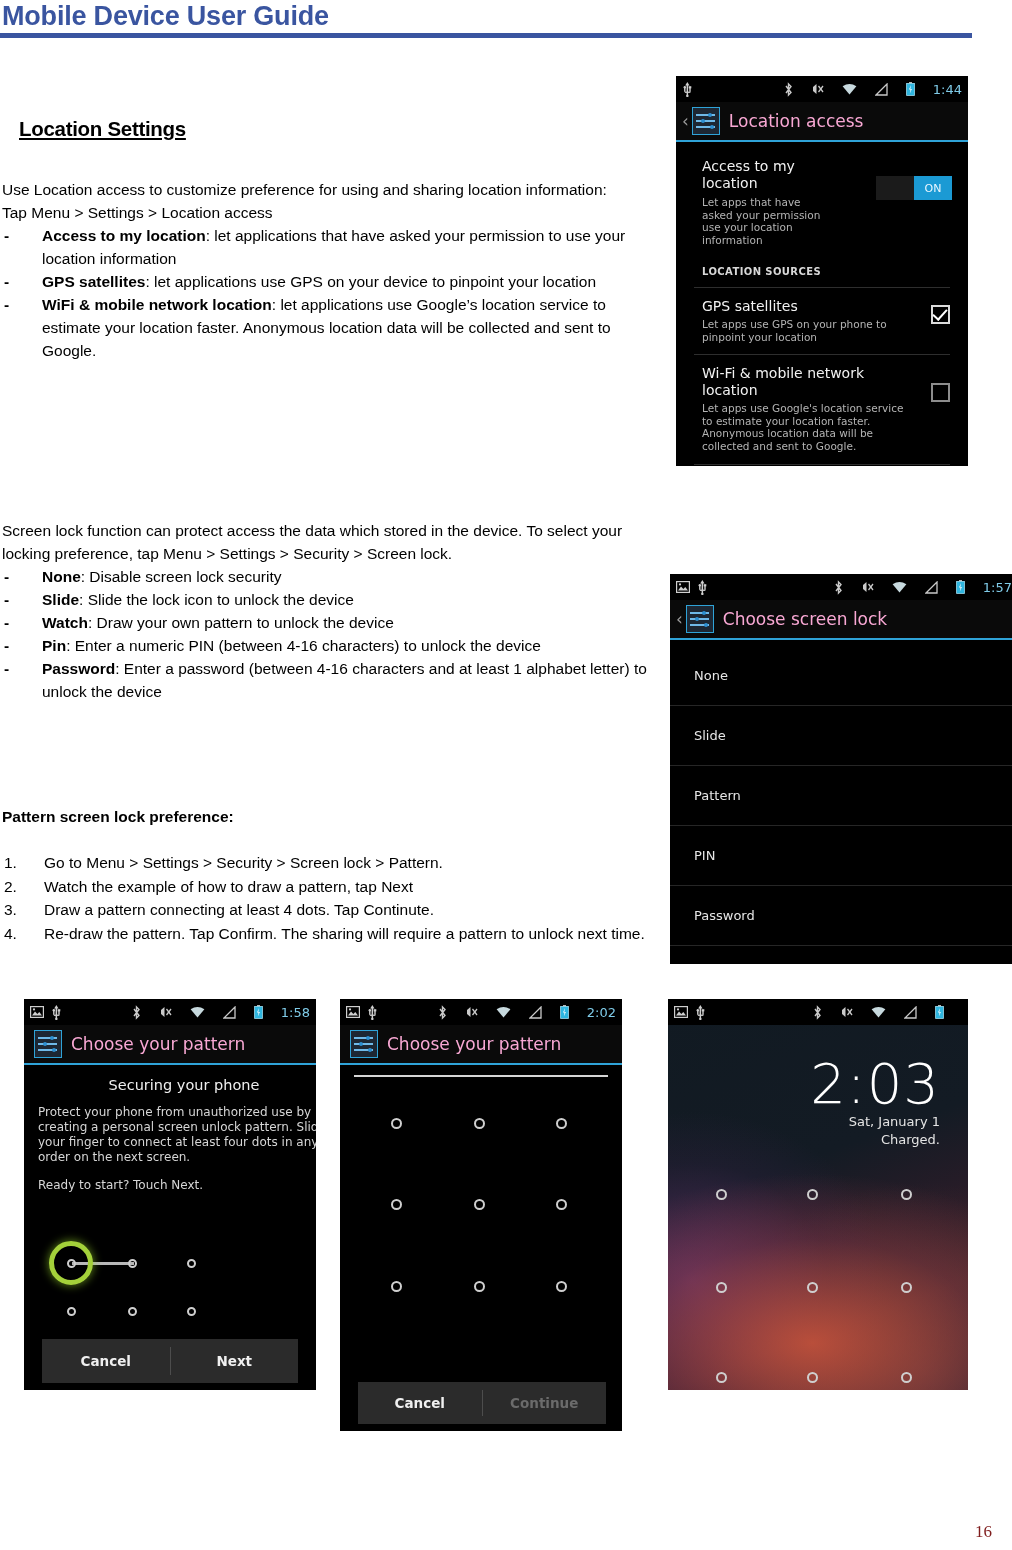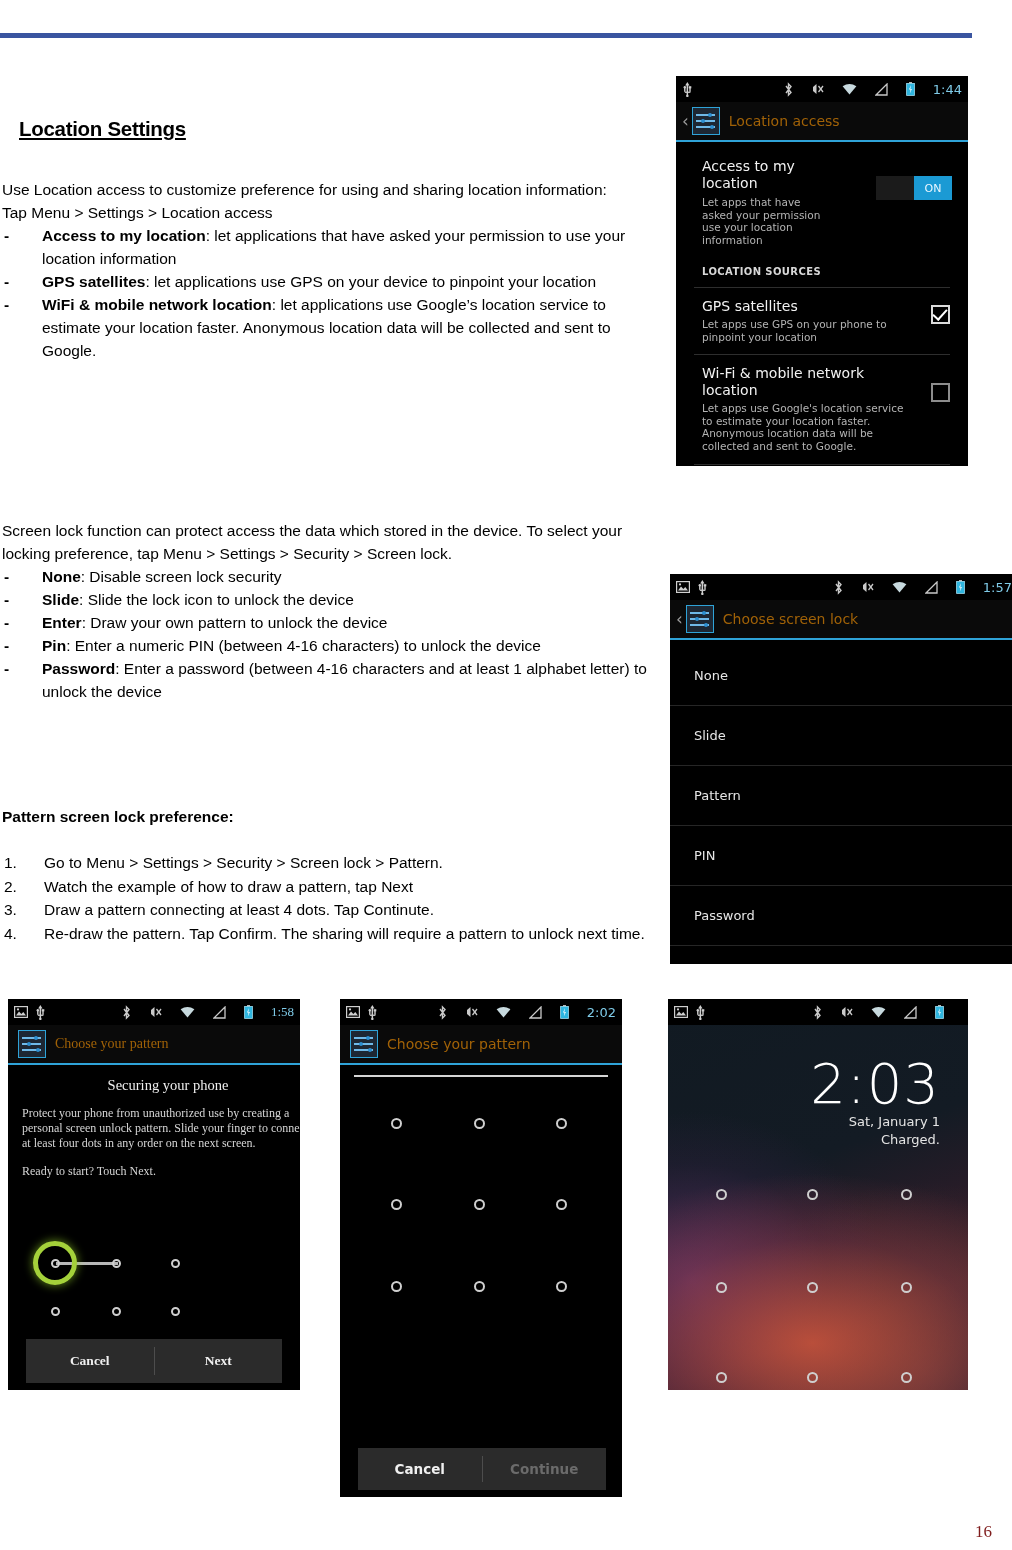--- a/index.html
+++ b/index.html
@@ -179,22 +179,22 @@
     position: absolute;
     width: 4px; height: 4px;
     border-radius: 50%;
     background: #2e8fd0;
     display: block;
   }
   .ab-icon u:nth-of-type(1) { top: 4.5px; left: 15px; }
   .ab-icon u:nth-of-type(2) { top: 10.5px; left: 8px; }
   .ab-icon u:nth-of-type(3) { top: 16.5px; left: 17px; }
   .ab-title {
-    font-size: 14px;
-    color: #a16207;
+    font-size: 17px;
+    color: #f9a8d4;
     white-space: nowrap;
   }
 
   .sheet { position: absolute; left: 0; width: 100%; }
 
   
   .loc-row { position: relative; box-sizing: border-box; }
   .loc-title { font-size: 14px; color: #f2f2f2; line-height: 17px; }
   .loc-sub { font-size: 10.5px; color: #b4b4b4; line-height: 12.5px; }
   .loc-section {
@@ -337,20 +337,21 @@
     bottom: 8px;
     font-family: "Liberation Serif", serif;
     font-size: 17px;
     color: #7f1d1d;
   }
 </style>
 </head>
 <body>
 
 <div class="doc-header">
+  <div class="doc-title">Mobile Device User Guide</div>
   <div class="header-rule"></div>
 </div>
 
 <div class="text-col" style="top:100px;">
   <div>
     <span class="sec-heading">Location Settings</span>
   </div>
   <div style="height:20px"></div>
   <p class="para">Use Location access to customize preference for using and sharing location information:</p>
   <p class="para">Tap Menu &gt; Settings &gt; Location access</p>
@@ -371,21 +372,21 @@
   <div style="height:19px"></div>
   <p class="para">Screen lock function can protect access the data which stored in the device. To select your locking preference, tap Menu &gt; Settings &gt; Security &gt; Screen lock.</p>
   <ul class="bullet-list">
     <li>
       <span class="dash">-</span><b>None</b><span>: Disable screen lock security</span>
     </li>
     <li>
       <span class="dash">-</span><b>Slide</b><span>: Slide the lock icon to unlock the device</span>
     </li>
     <li>
-      <span class="dash">-</span><b>Enter</b><span>: Draw your own pattern to unlock the device</span>
+      <span class="dash">-</span><b>Watch</b><span>: Draw your own pattern to unlock the device</span>
     </li>
     <li>
       <span class="dash">-</span><b>Pin</b><span>: Enter a numeric PIN (between 4-16 characters) to unlock the device</span>
     </li>
     <li>
       <span class="dash">-</span><b>Password</b><span>: Enter a password (between 4-16 characters and at least 1 alphabet letter) to unlock the device</span>
     </li>
   </ul>
 </div>
 
@@ -587,21 +588,21 @@
 
   <div class="sheet" style="top:72px;">
     <div class="lock-item" style="height:60px;">None</div>
     <div class="lock-item" style="height:60px;">Slide</div>
     <div class="lock-item" style="height:60px;">Pattern</div>
     <div class="lock-item" style="height:60px;">PIN</div>
     <div class="lock-item" style="height:60px;">Password</div>
   </div>
 </div>
 
-<div class="phone" style="left:8px; top:999px; width:292px; height:391px;font-family:Liberation Serif, serif;">
+<div class="phone" style="left:24px; top:999px; width:292px; height:391px;">
 
   <div class="statusbar">
     <div class="sb-left">
       <span class="ic">
         <svg width="14" height="12" viewBox="0 0 14 12">
           <rect x="0.6" y="0.6" width="12.8" height="10.8" fill="none" stroke="#cfcfcf" stroke-width="1.2"></rect>
           <path d="M2 9.5 L5 5.5 L7.3 8 L9.3 6 L12 9.5 Z" fill="#cfcfcf"></path>
           <circle cx="4" cy="3.4" r="1.1" fill="#cfcfcf"></circle>
         </svg>
       </span>
@@ -685,21 +686,21 @@
     <div class="pdot" style="left:163px; top:308px;"></div>
   </div>
 
   <div class="btnbar" style="bottom:7px; height:44px; left:18px; width:256px;">
     <div class="bb">Cancel</div>
     <div class="sep"></div>
     <div class="bb">Next</div>
   </div>
 </div>
 
-<div class="phone" style="left:340px; top:999px; width:282px; height:498px;">
+<div class="phone" style="left:340px; top:999px; width:282px; height:432px;">
 
   <div class="statusbar">
     <div class="sb-left">
       <span class="ic">
         <svg width="14" height="12" viewBox="0 0 14 12">
           <rect x="0.6" y="0.6" width="12.8" height="10.8" fill="none" stroke="#cfcfcf" stroke-width="1.2"></rect>
           <path d="M2 9.5 L5 5.5 L7.3 8 L9.3 6 L12 9.5 Z" fill="#cfcfcf"></path>
           <circle cx="4" cy="3.4" r="1.1" fill="#cfcfcf"></circle>
         </svg>
       </span>

